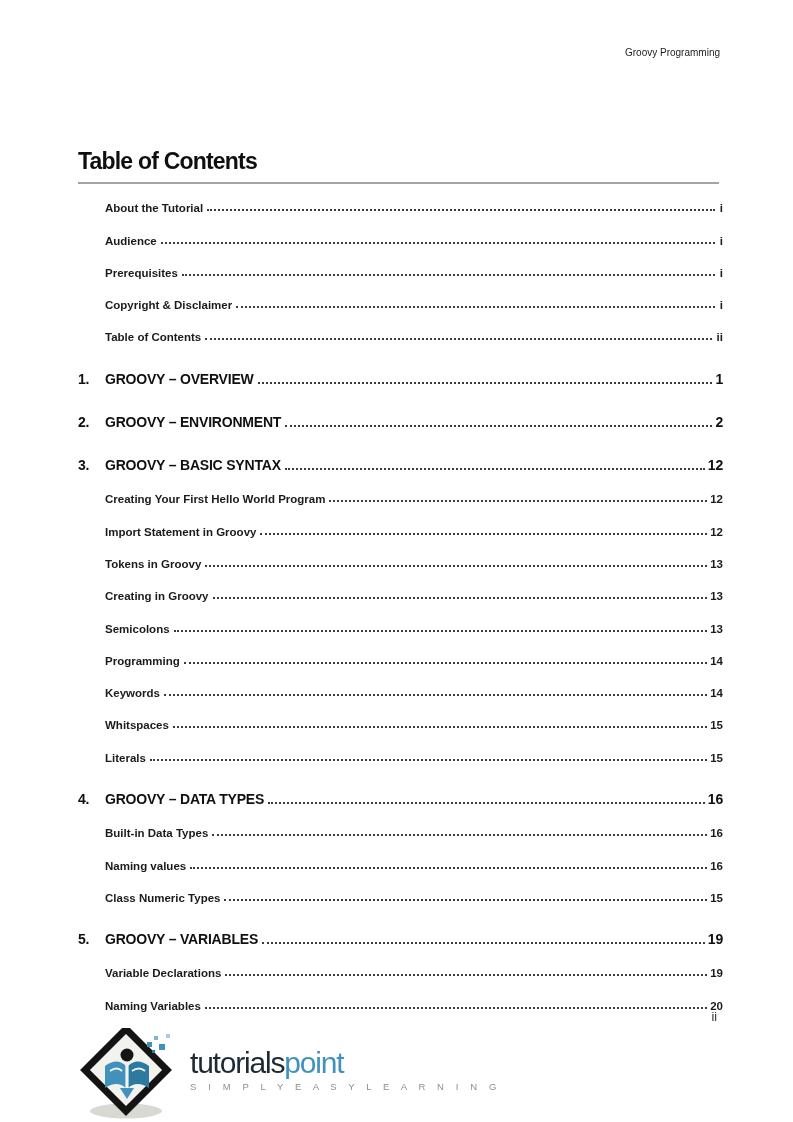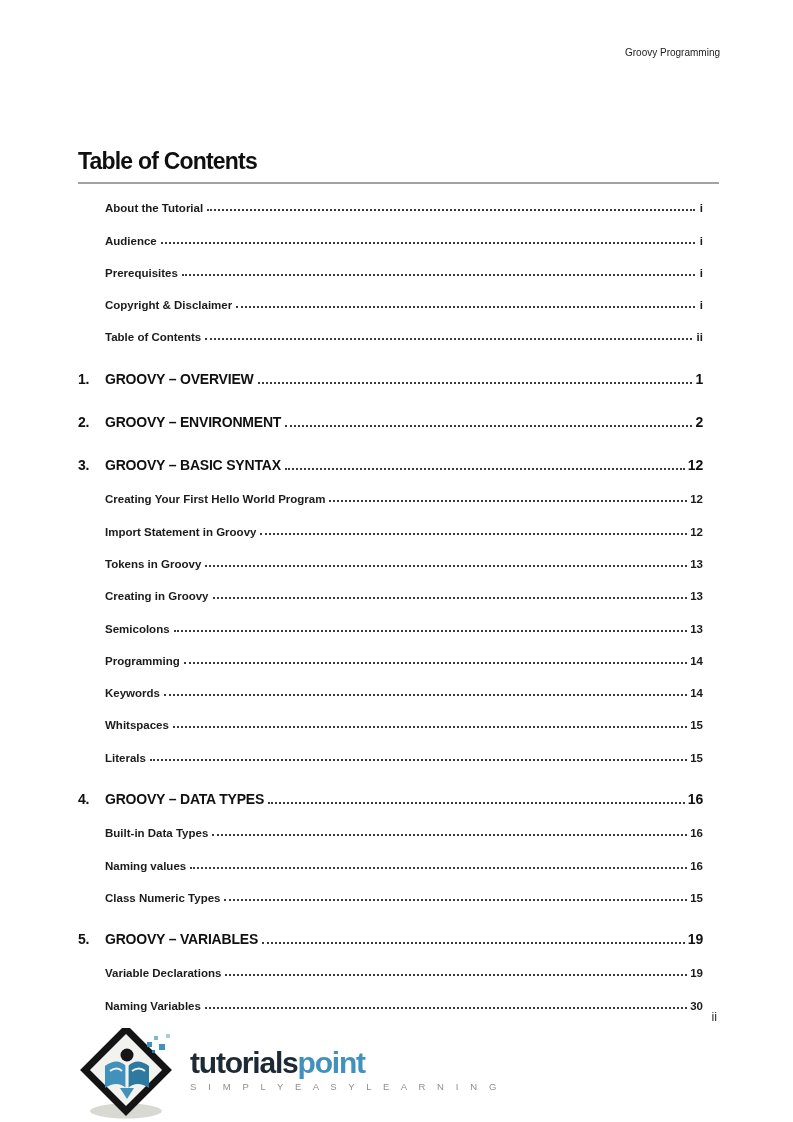--- a/index.html
+++ b/index.html
@@ -32,21 +32,21 @@
     font-weight: bold;
     letter-spacing: -0.8px;
     color: #0f0f0f;
     border-bottom: 2px solid #a3a3a3;
     padding-bottom: 7px;
   }
 
   
   .toc-list {
     position: absolute;
-    top: 182px; left: 78px; right: 90px;
+    top: 182px; left: 78px; right: 70px;
   }
   .toc-row {
     display: flex;
     align-items: flex-end;
     width: 100%;
   }
   .front-row, .sub-row {
     height: 32.3px;
     font-size: 11.5px;
     font-weight: bold;
@@ -84,21 +84,21 @@
   .footer-logo {
     position: absolute;
     left: 76px; top: 1028px;
     display: flex;
     align-items: flex-start;
   }
   .logo-mark { width: 112px; height: 92px; flex: 0 0 112px; }
   .logo-textblock { padding-top: 20px; margin-left: 2px; }
   .logo-brand {
     font-size: 30px;
-    font-weight: bold;
+    font-weight: normal;
     letter-spacing: -1.2px;
     line-height: 1;
     white-space: nowrap;
   }
   .brand-dark { color: #1d2a35; }
   .brand-accent { color: #4191bd; }
   .logo-tagline {
     margin-top: 3px;
     font-size: 9.5px;
     letter-spacing: 4.6px;
@@ -233,21 +233,21 @@
         <span class="toc-page">19</span>
       </div>
       <div class="toc-row sub-row">
         <span class="toc-label">Variable Declarations</span>
         <span class="leader"></span>
         <span class="toc-page">19</span>
       </div>
       <div class="toc-row sub-row">
         <span class="toc-label">Naming Variables</span>
         <span class="leader"></span>
-        <span class="toc-page">30</span>
+        <span class="toc-page">20</span>
       </div>
     </div>
 
   <div class="footer-pagenum">ii</div>
 
   <div class="footer-logo">
     <svg class="logo-mark" viewBox="0 0 112 92" xmlns="http://www.w3.org/2000/svg">
 
       <ellipse cx="50" cy="83" rx="36" ry="7.5" fill="#d9d9d3"></ellipse>
 

